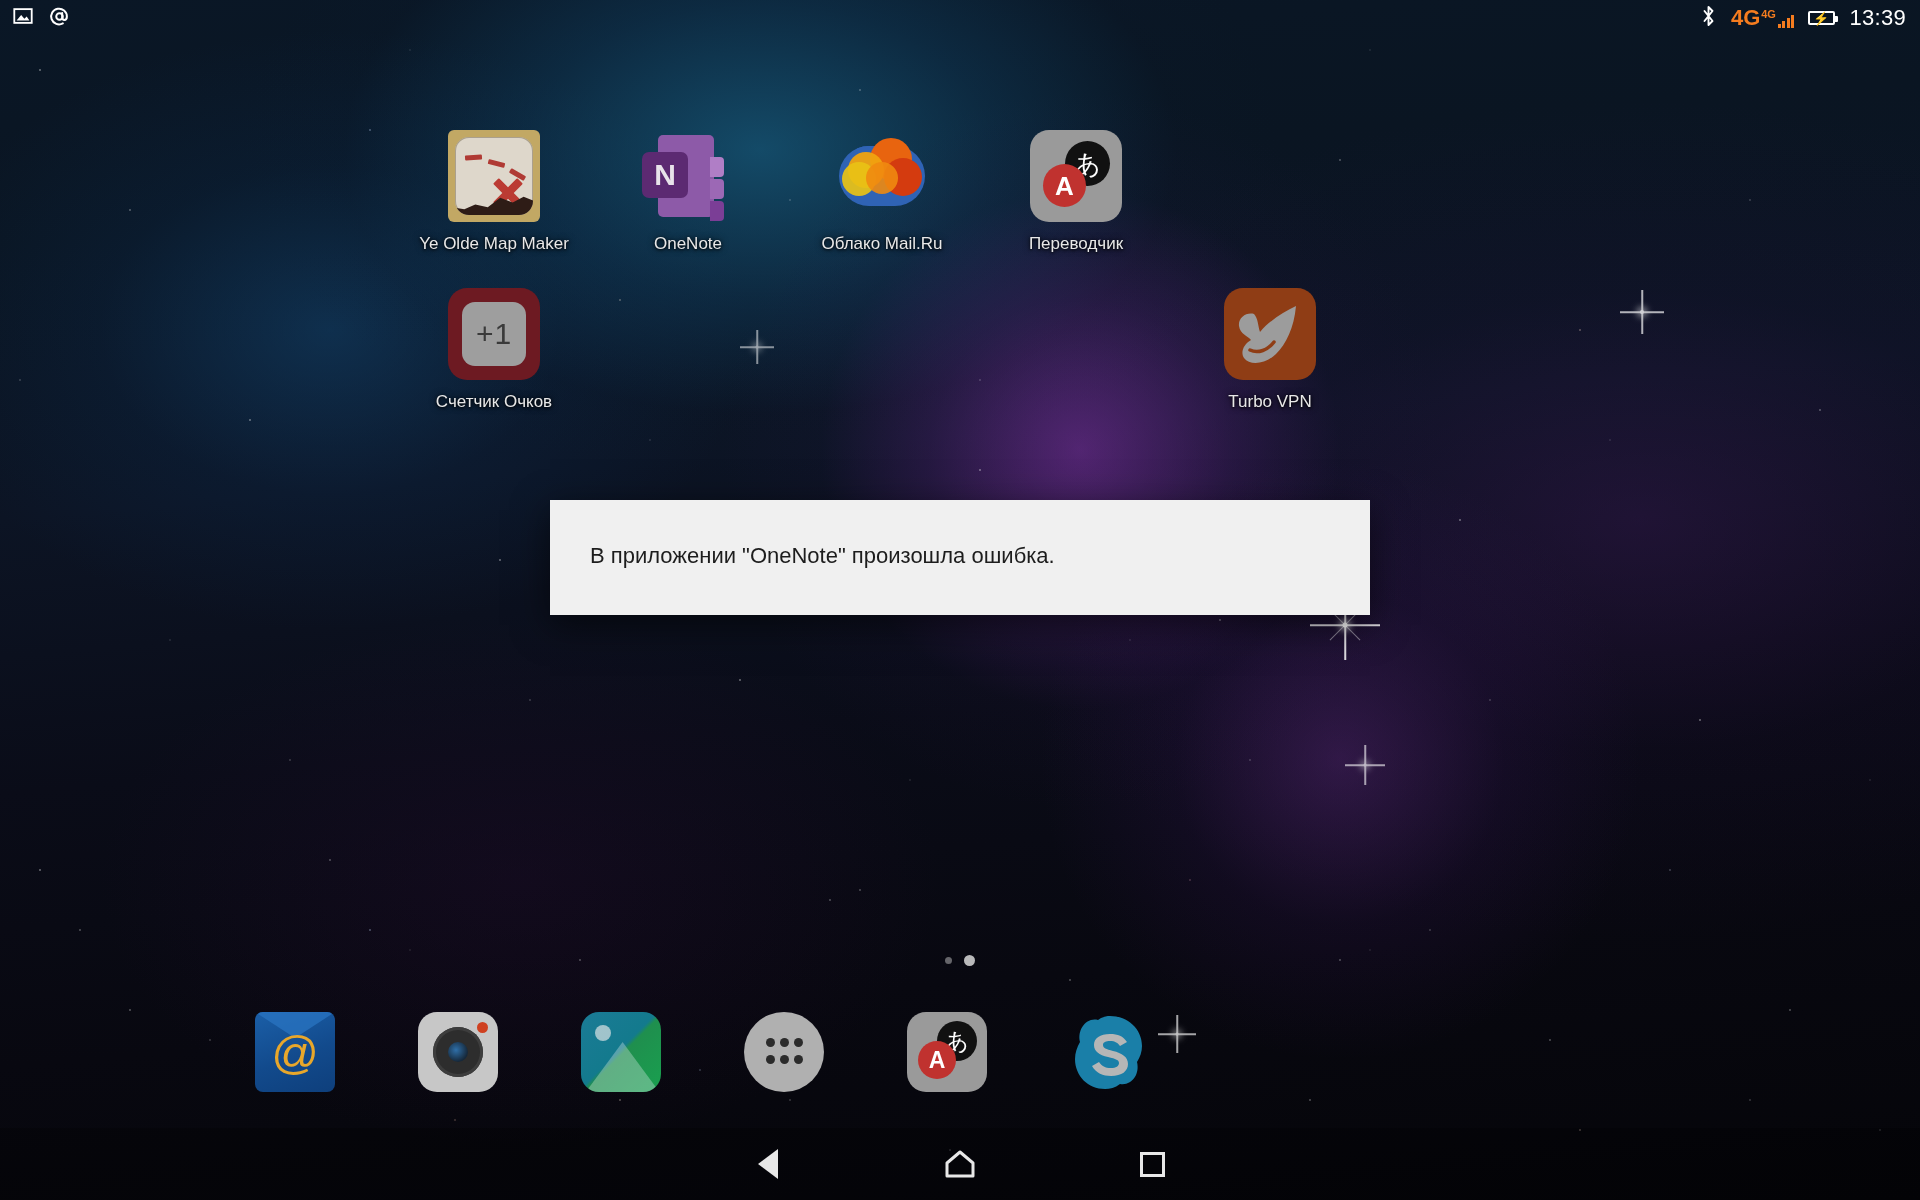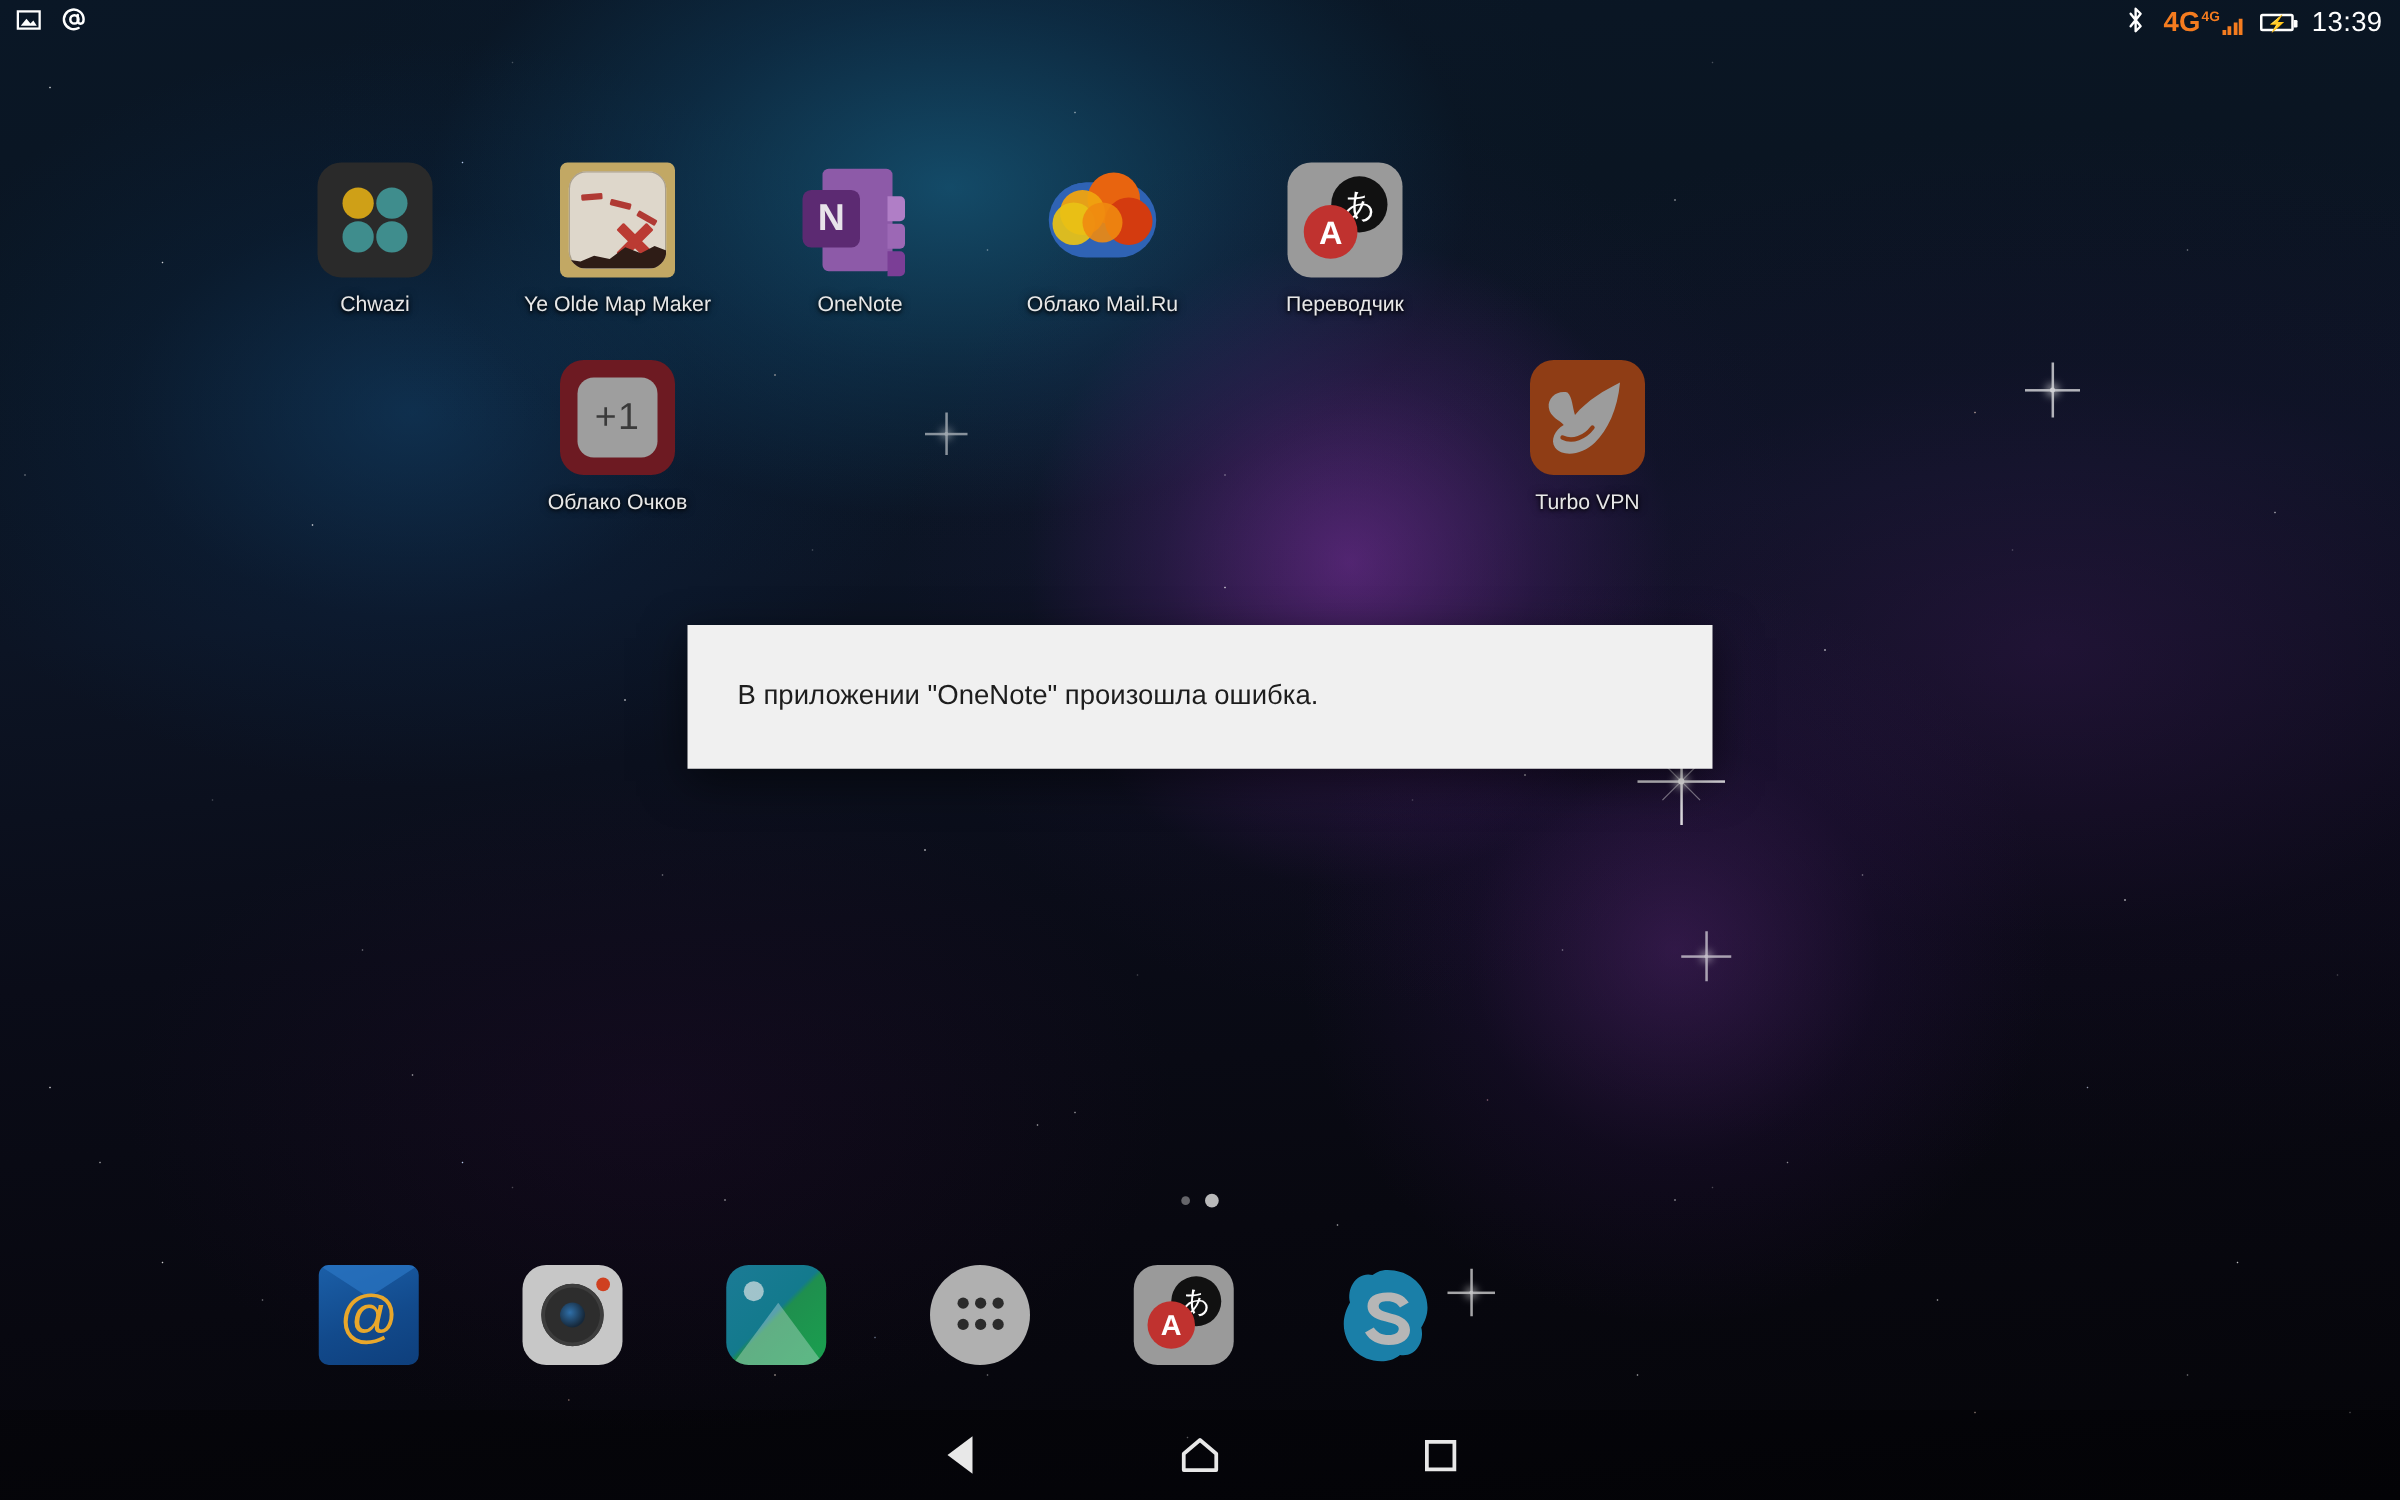--- a/index.html
+++ b/index.html
@@ -394,30 +394,20 @@
     </span>
     <span class="battery">
       <span class="bolt">⚡</span>
     </span>
     <span class="sb-clock">13:39</span>
   </div>
 </div>
 
 <div id="app-grid">
 
-  <div class="app" style="left:225px; top:130px;">
-    <div class="icon ic-chwazi">
-      <div class="rsq"></div>
-      <span class="dot d1"></span>
-        <span class="dot d2"></span>
-      <span class="dot d3"></span>
-        <span class="dot d4"></span>
-    </div>
-    <div class="label">Chwazi</div>
-  </div>
 
   <div class="app" style="left:419px; top:130px;">
     <div class="icon ic-map">
       <div class="rsq"></div>
       <div class="paper">
         <span class="dash a"></span>
           <span class="dash b"></span>
           <span class="dash c"></span>
         <span class="x">
             <span></span>
@@ -462,21 +452,21 @@
       <div class="la">A</div>
     </div>
     <div class="label">Переводчик</div>
   </div>
 
   <div class="app" style="left:419px; top:288px;">
     <div class="icon ic-score">
       <div class="rsq"></div>
       <div class="in">+1</div>
     </div>
-    <div class="label">Облако Очков</div>
+    <div class="label">Счетчик Очков</div>
   </div>
 
 
   <div class="app" style="left:1195px; top:288px;">
     <div class="icon ic-turbo">
       <div class="rsq"></div>
       <svg viewBox="0 0 92 92">
         <path d="M30 26 C22 24 14 30 15 38 C16 46 24 48 27 52 C20 56 16 64 20 70
                  C26 78 42 76 52 66 C62 56 70 40 72 18 C60 24 46 32 36 44
                  C34 38 34 30 30 26 Z" fill="#9c9c9c"></path>

